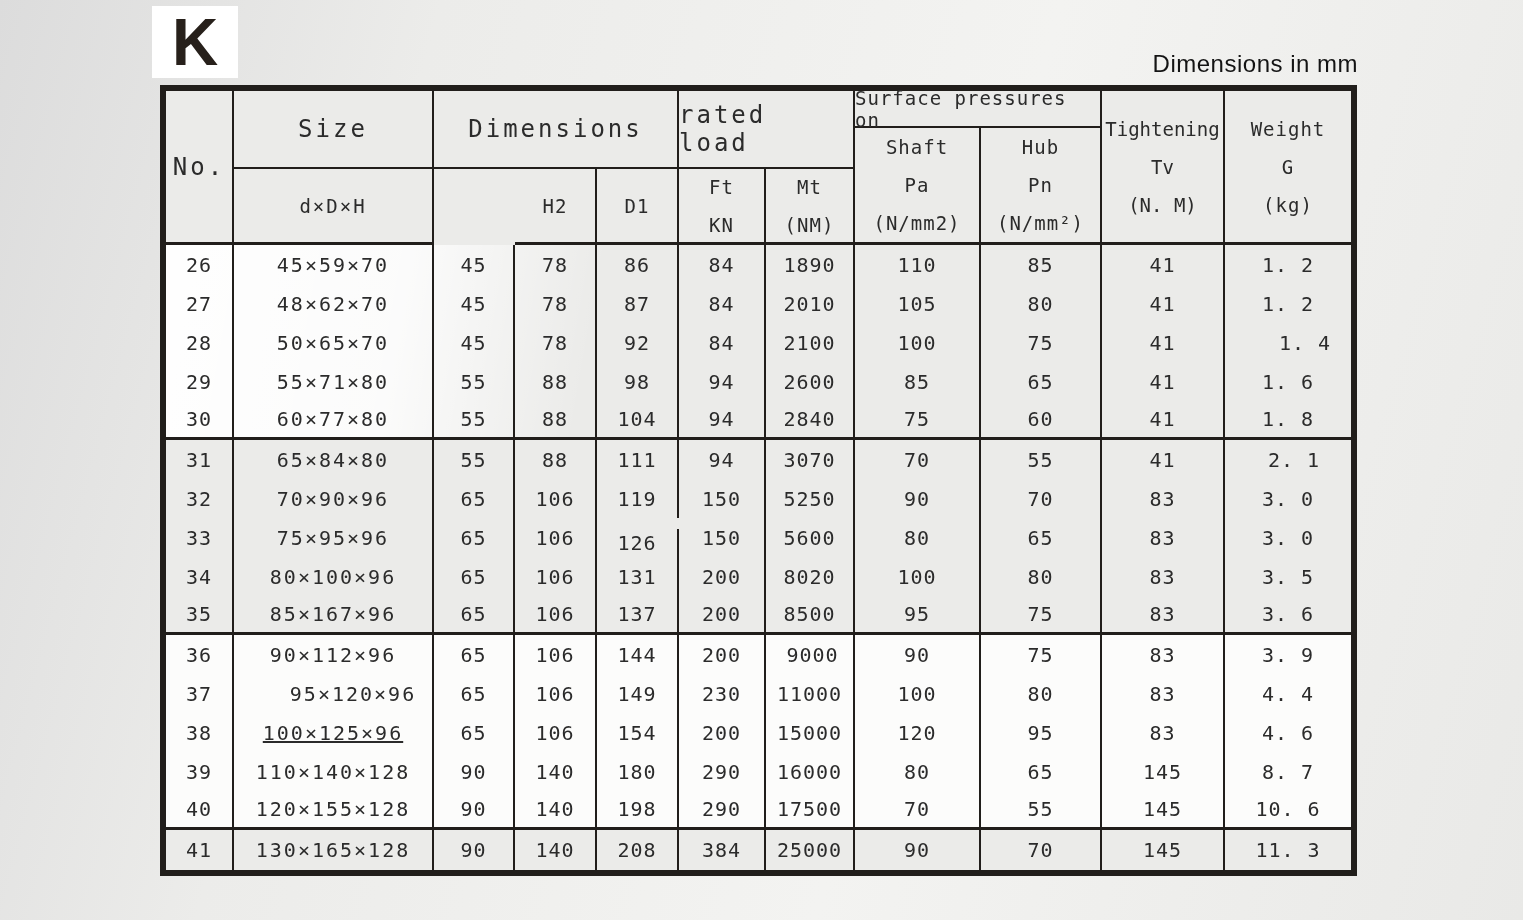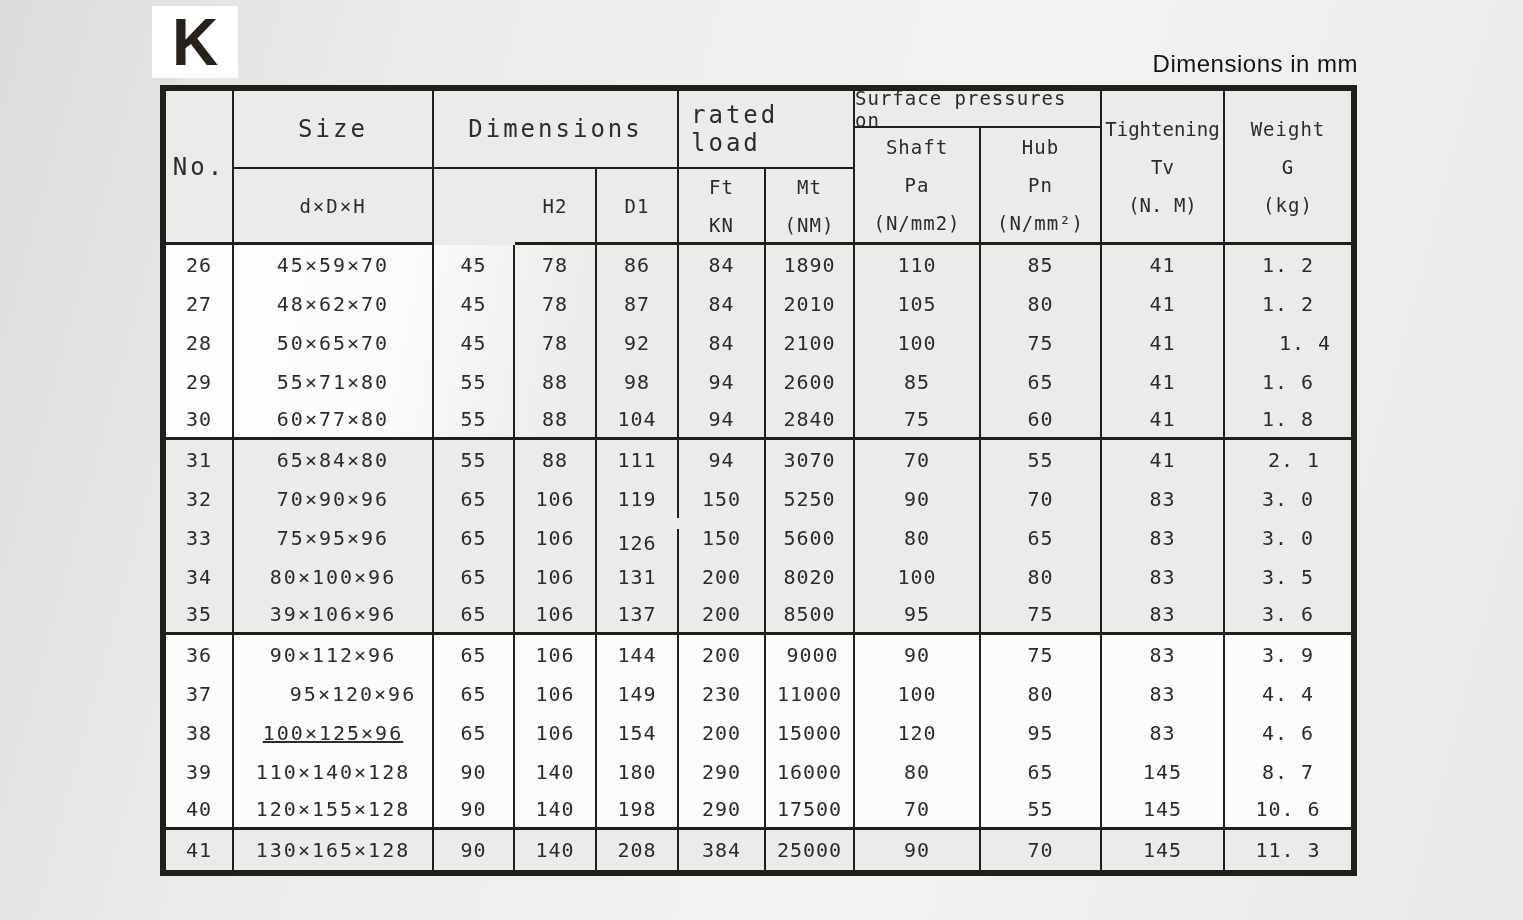--- a/index.html
+++ b/index.html
@@ -74,21 +74,21 @@
 
   <div class="cell hdr-top hdr-bottom" style="grid-column:1;grid-row:1/4;">No.</div>
 
   <div class="cell hdr-top internal-bottom" style="grid-column:2;grid-row:1/3;">Size</div>
   <div class="cell hdr-sub hdr-bottom col-size" style="grid-column:2;grid-row:3;">d×D×H</div>
 
   <div class="cell hdr-top internal-bottom" style="grid-column:3/6;grid-row:1/3;">Dimensions</div>
   <div class="cell hdr-sub hdr-bottom" style="grid-column:4;grid-row:3;">H2</div>
   <div class="cell hdr-sub hdr-bottom" style="grid-column:5;grid-row:3;">D1</div>
 
-  <div class="cell hdr-top internal-bottom" style="grid-column:6/8;grid-row:1/3;padding-left:12px;">rated load</div>
+  <div class="cell hdr-top internal-bottom" style="grid-column:6/8;grid-row:1/3;">rated load</div>
   <div class="cell hdr-sub hdr-bottom multiline" style="grid-column:6;grid-row:3;text-align:right;">Ft
 KN</div>
   <div class="cell hdr-sub hdr-bottom multiline" style="grid-column:7;grid-row:3;">Mt
 (NM)</div>
 
   <div class="cell hdr-surface internal-bottom" style="grid-column:8/10;grid-row:1;">Surface pressures on</div>
   <div class="cell hdr-sub hdr-bottom multiline" style="grid-column:8;grid-row:2/4;">Shaft
 Pa
 (N/mm2)</div>
   <div class="cell hdr-sub hdr-bottom multiline" style="grid-column:9;grid-row:2/4;">Hub
@@ -194,21 +194,21 @@
     <div class="cell bg-gray" style="grid-area: 12 / 3;">65</div>
     <div class="cell bg-gray" style="grid-area: 12 / 4;">106</div>
     <div class="cell bg-gray" style="grid-area: 12 / 5;">131</div>
     <div class="cell bg-gray" style="grid-area: 12 / 6;">200</div>
     <div class="cell bg-gray" style="grid-area: 12 / 7;">8020</div>
     <div class="cell bg-gray" style="grid-area: 12 / 8;">100</div>
     <div class="cell bg-gray" style="grid-area: 12 / 9;">80</div>
     <div class="cell bg-gray" style="grid-area: 12 / 10;">83</div>
     <div class="cell last-col bg-gray" style="grid-area: 12 / 11;">3. 5</div>
     <div class="cell group-end bg-gray" style="grid-area: 13 / 1;">35</div>
-    <div class="cell group-end bg-gray col-size" style="grid-area: 13 / 2;">39×106×96</div>
+    <div class="cell group-end bg-gray col-size" style="grid-area: 13 / 2;">85×167×96</div>
     <div class="cell group-end bg-gray" style="grid-area: 13 / 3;">65</div>
     <div class="cell group-end bg-gray" style="grid-area: 13 / 4;">106</div>
     <div class="cell group-end bg-gray" style="grid-area: 13 / 5;">137</div>
     <div class="cell group-end bg-gray" style="grid-area: 13 / 6;">200</div>
     <div class="cell group-end bg-gray" style="grid-area: 13 / 7;">8500</div>
     <div class="cell group-end bg-gray" style="grid-area: 13 / 8;">95</div>
     <div class="cell group-end bg-gray" style="grid-area: 13 / 9;">75</div>
     <div class="cell group-end bg-gray" style="grid-area: 13 / 10;">83</div>
     <div class="cell last-col group-end bg-gray" style="grid-area: 13 / 11;">3. 6</div>
     <div class="cell bg-white" style="grid-area: 14 / 1;">36</div>

